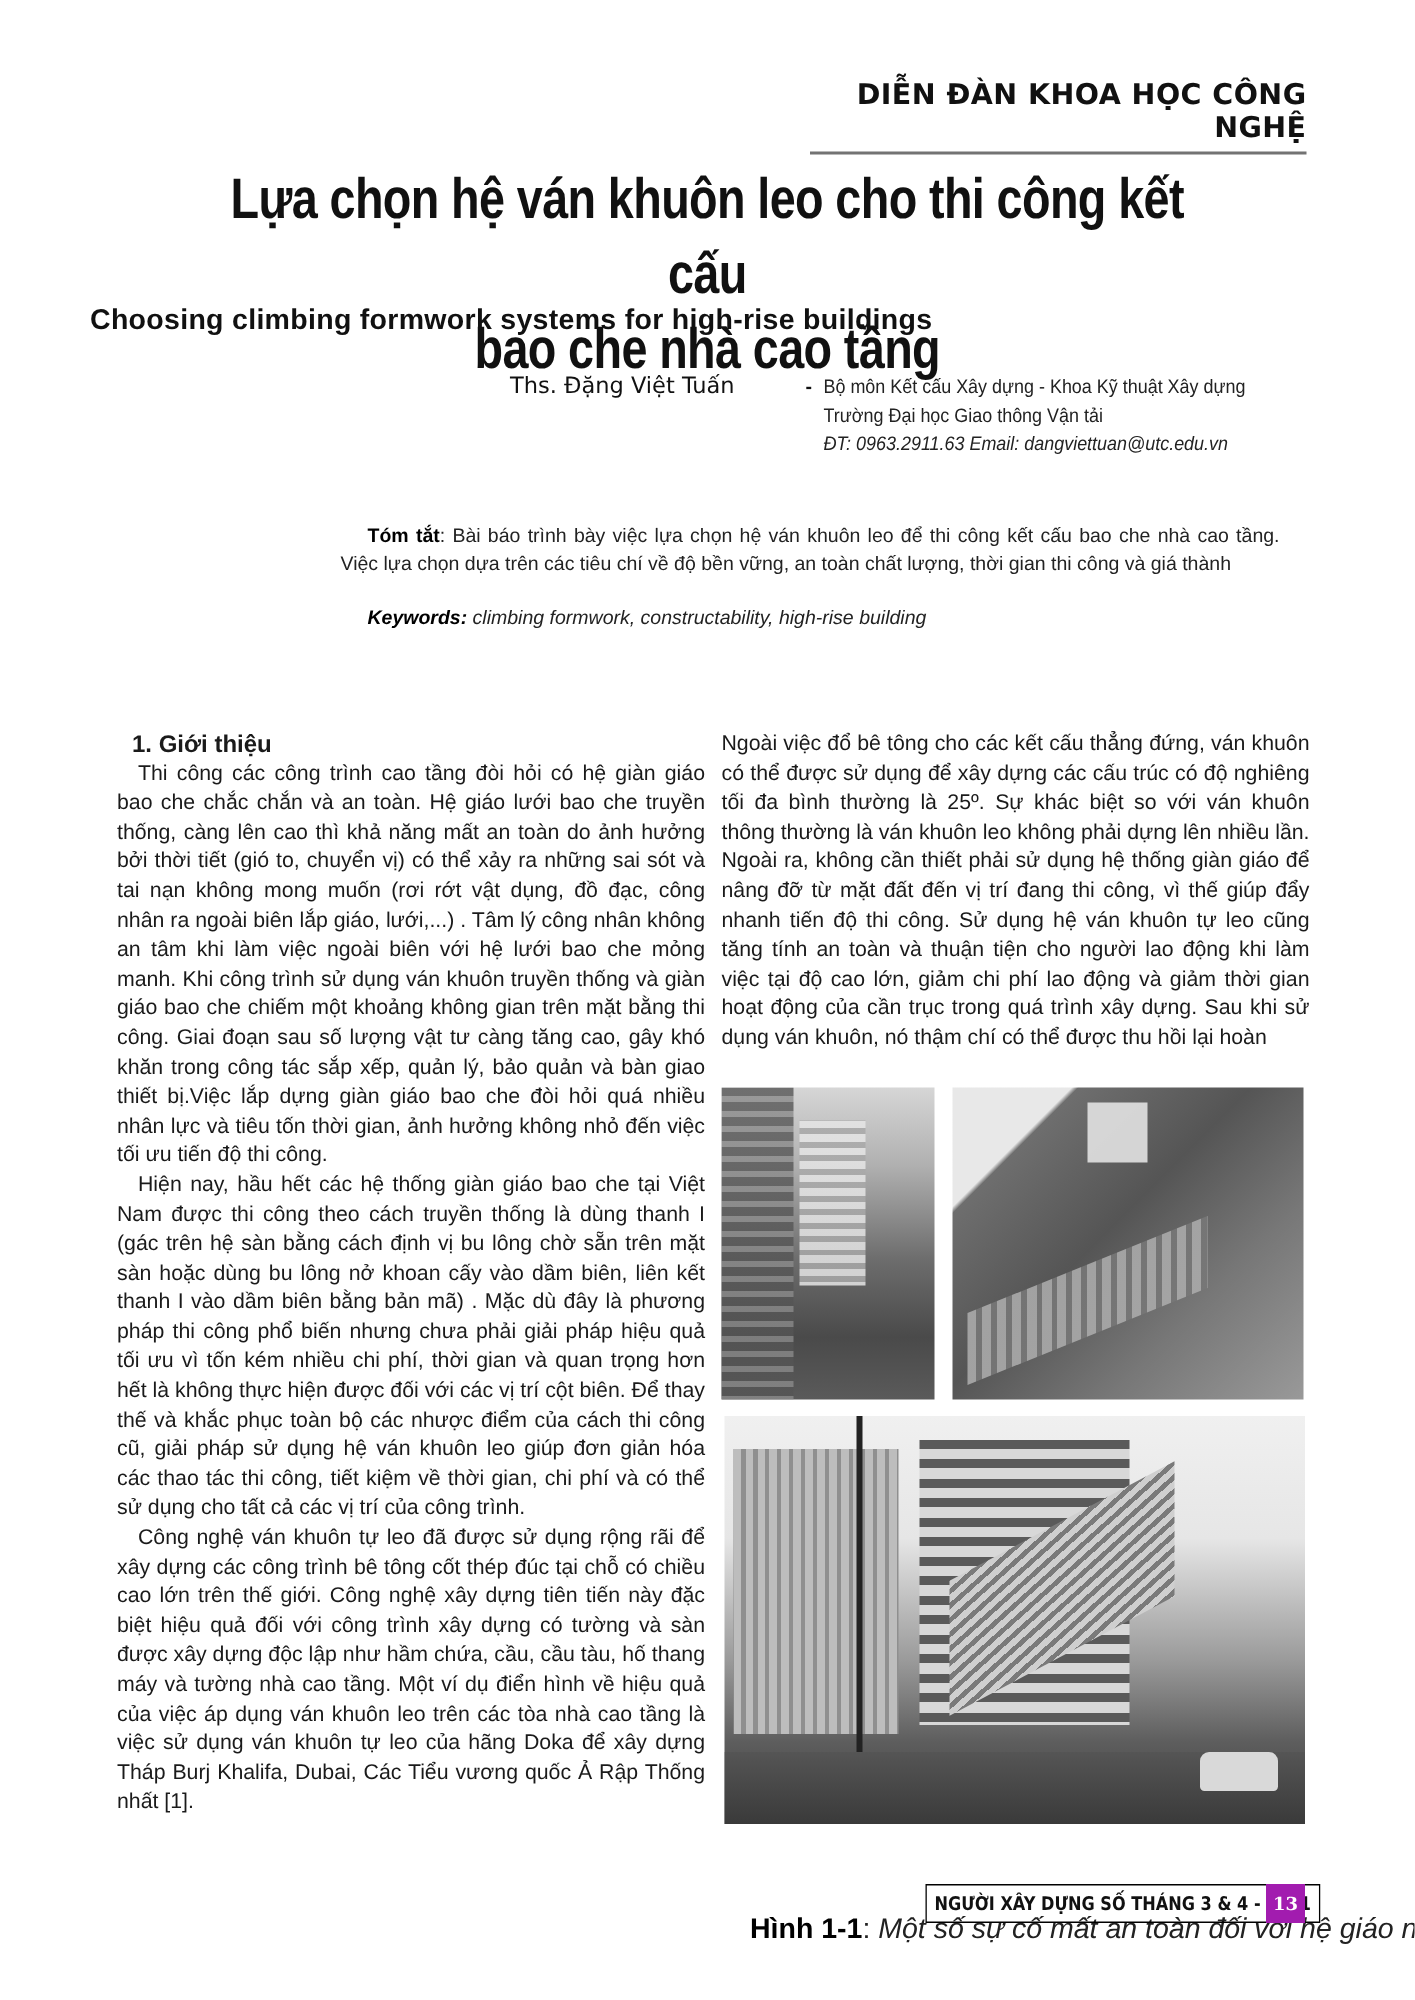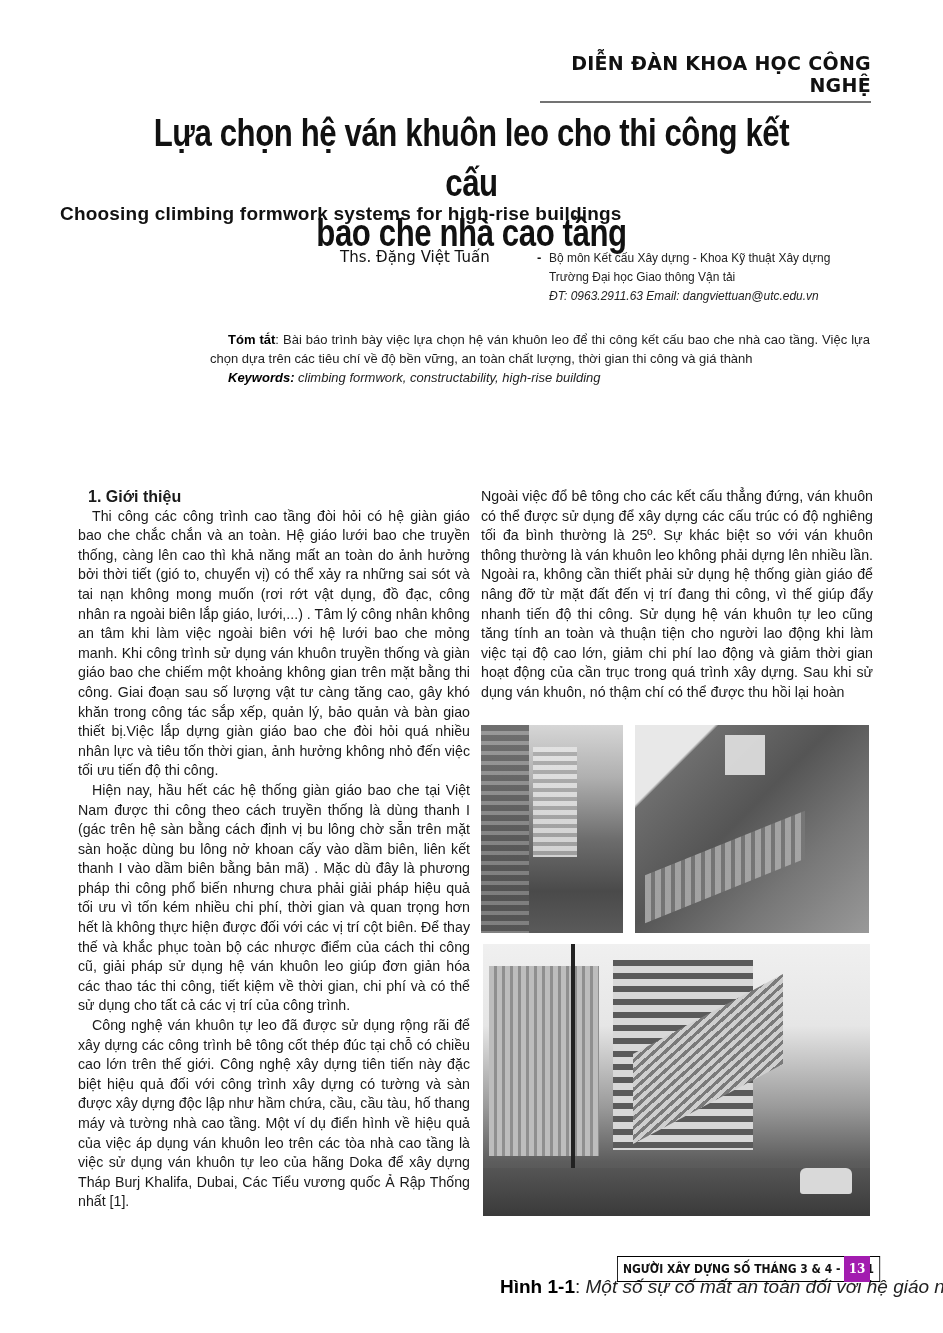--- a/index.html
+++ b/index.html
@@ -16,21 +16,21 @@
     .author-block { position: absolute; left: 340px; top: 248px; font-size: 13px; line-height: 19px; }
     .author-name { position: absolute; left: 0; top: 0; font-family: "DejaVu Sans", sans-serif;
       font-weight: normal; font-size: 15px; white-space: nowrap; }
     .author-dash { position: absolute; left: 197px; top: 0; font-weight: bold; }
     .affil { position: absolute; left: 209px; top: 0; white-space: nowrap; color: #222;
       transform: scaleX(0.92); transform-origin: left top; }
     .affil div { height: 19px; }
     .affil .contact { font-style: italic; }
     .abstract-block { position: absolute; left: 210px; top: 330px; width: 660px; font-size: 13px;
       line-height: 19px; color: #222; text-align: justify; }
-    .abstract-block p { margin: 0; text-indent: 18px; }
+    .abstract-block p { margin: 17px; text-indent: 18px; }
     .abstract-block .lbl { font-weight: bold; color: #000; }
     .abstract-block .it { font-style: italic; }
     .col { position: absolute; top: 487px; width: 392px; font-size: 14.2px; line-height: 19.6px;
       text-align: justify; color: #1a1a1a; }
     .col-left { left: 78px; }
     .col-right { left: 481px; }
     .col p { margin: 0; text-indent: 14px; }
     .col p.noindent { text-indent: 0; }
     .sec-head { font-weight: bold; font-size: 16px; margin: 0 0 0 10px; }
     .photo { position: absolute; background: #888; overflow: hidden; }

